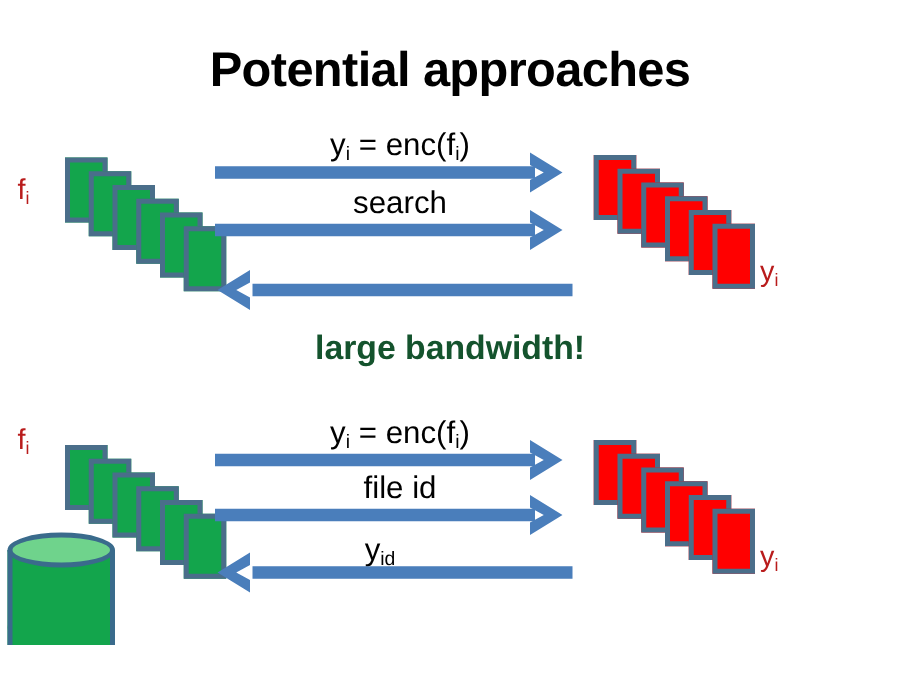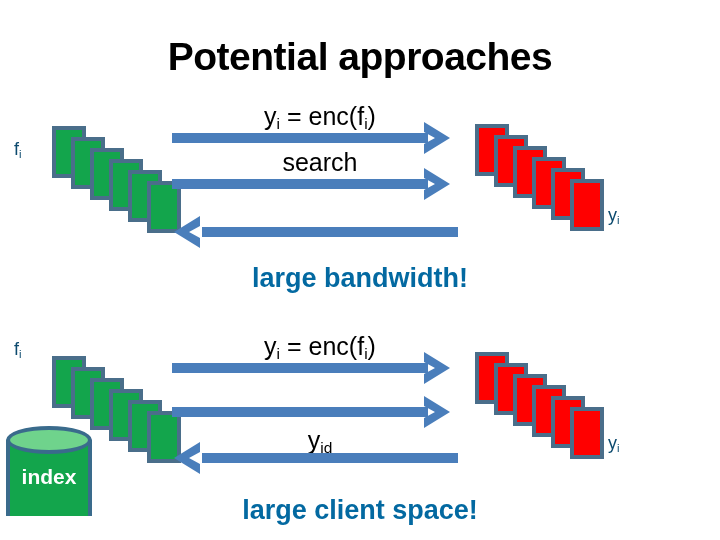--- a/index.html
+++ b/index.html
@@ -36,22 +36,22 @@
     font-weight: bold;
     letter-spacing: -0.5px;
     line-height: 1.1;
     color: #000000;
     white-space: nowrap;
   }
 
   
   .lbl {
     position: absolute;
-    font-size: 18px;
-    color: #0c4a6e;
+    font-size: 23px;
+    color: #b91c1c;
     white-space: nowrap;
     line-height: 1;
   }
   .lbl sub {
     font-size: 0.62em;
     vertical-align: baseline;
     position: relative;
     top: 0.28em;
   }
 
@@ -72,21 +72,21 @@
     top: 0.28em;
   }
 
   .callout {
     position: absolute;
     width: 720px;
     left: 0;
     text-align: center;
     font-size: 27px;
     font-weight: bold;
-    color: #0369a1;
+    color: #14532d;
     white-space: nowrap;
     line-height: 1;
   }
 
   
   .stack {
     position: absolute;
   }
   .doc {
     position: absolute;
@@ -249,47 +249,49 @@
     <div class="doc green" style="left:38px; top:22px;"></div>
     <div class="doc green" style="left:57px; top:33px;"></div>
     <div class="doc green" style="left:76px; top:44px;"></div>
     <div class="doc green" style="left:95px; top:55px;"></div>
   </div>
 
   <div class="cylinder" style="left:6px; top:426px; width:86px; height:94px;">
     <div class="cyl-bottom"></div>
     <div class="cyl-body"></div>
     <div class="cyl-top"></div>
-    <div class="cyl-label">index</div>
   </div>
 
   <div class="msg" style="left:180px; top:334px; width:280px;">
     <span>y</span><sub>i</sub><span> = enc(f</span><sub>i</sub><span>)</span>
   </div>
 
   <div class="arrow" style="left:172px; top:350px; width:286px;">
     <div class="shaft" style="left:0px; width:256px;"></div>
     <div class="head" style="left:250px;">
       <svg width="30" height="36" viewBox="0 0 30 36">
           <path d="M2 2 L28 18 L2 34 L2 24 L13 18 L2 12 Z" fill="#4A7EBB"></path>
         </svg>
     </div>
   </div>
 
+  <div class="msg ital" style="left:180px; top:378px; width:280px;">
+    <span>file id</span>
+  </div>
 
   <div class="arrow" style="left:172px; top:394px; width:286px;">
     <div class="shaft" style="left:0px; width:256px;"></div>
     <div class="head" style="left:250px;">
       <svg width="30" height="36" viewBox="0 0 30 36">
           <path d="M2 2 L28 18 L2 34 L2 24 L13 18 L2 12 Z" fill="#4A7EBB"></path>
         </svg>
     </div>
   </div>
 
-  <div class="msg" style="left:180px; top:428px; width:280px;">
+  <div class="msg" style="left:164px; top:428px; width:280px;">
     <span>y</span><sub>id</sub>
   </div>
 
   <div class="arrow" style="left:172px; top:440px; width:286px;">
     <div class="shaft" style="left:30px; width:256px;"></div>
     <div class="head" style="left:0px;">
       <svg width="30" height="36" viewBox="0 0 30 36">
           <path d="M28 2 L2 18 L28 34 L28 24 L17 18 L28 12 Z" fill="#4A7EBB"></path>
         </svg>
     </div>
@@ -301,15 +303,14 @@
     <div class="doc red" style="left:38px; top:22px;"></div>
     <div class="doc red" style="left:57px; top:33px;"></div>
     <div class="doc red" style="left:76px; top:44px;"></div>
     <div class="doc red" style="left:95px; top:55px;"></div>
   </div>
 
   <div class="lbl" style="left:608px; top:434px;">
     <span>y</span><sub>i</sub>
   </div>
 
-  <div class="callout" style="top:497px;">large client space!</div>
 
 </div>
 
 </body></html>

